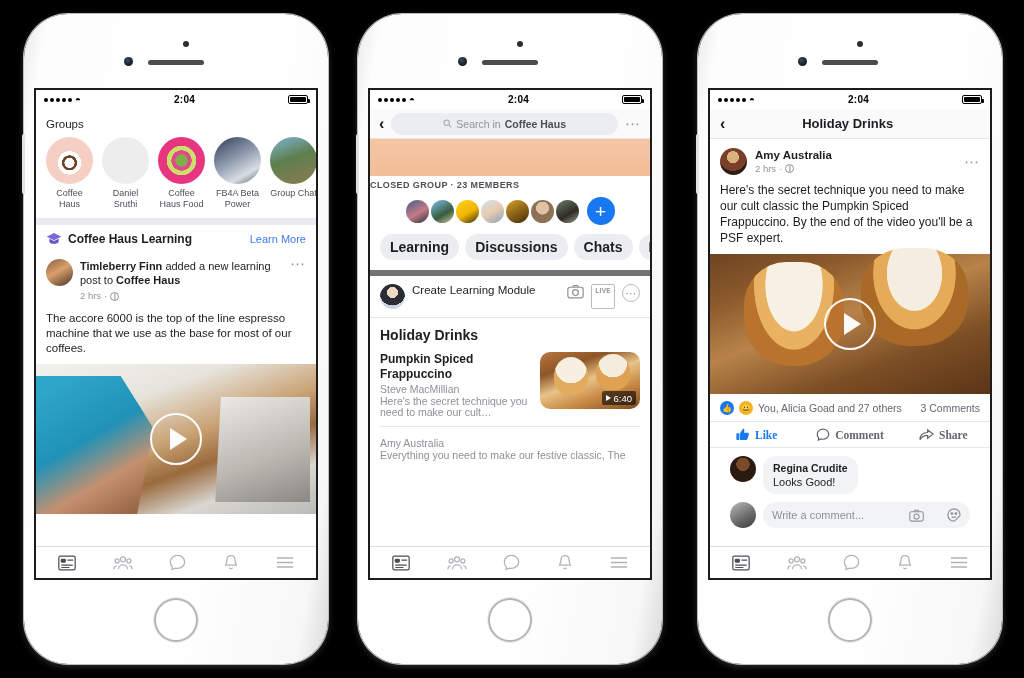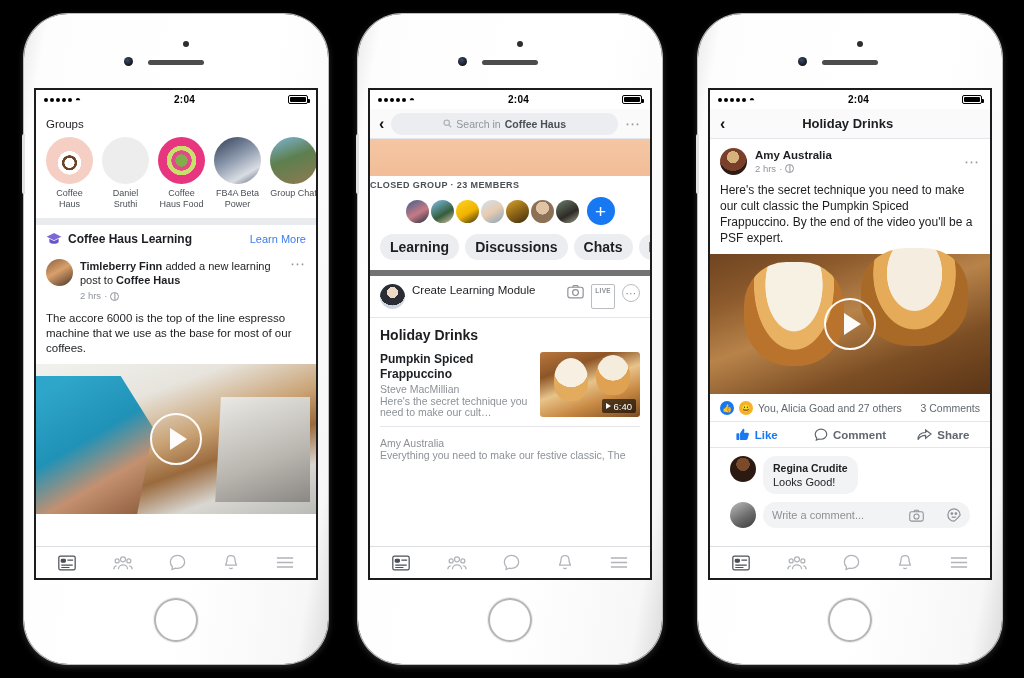--- a/index.html
+++ b/index.html
@@ -195,21 +195,21 @@
   .circ-dots { width:18px; height:18px; border-radius:50%; border:1.3px solid #b9bcc1;
                display:flex; align-items:center; justify-content:center;
                font-size:11px; color:#8d9196; line-height:0; letter-spacing:.5px; }
 
   .list-title { font-size:14px; font-weight:bold; color:#1c1e21; padding:9px 10px 7px; flex:none; }
   .lesson { display:flex; gap:9px; padding:2px 10px 8px; flex:none; }
   .lesson .ltxt { flex:1; min-width:0; }
   .lesson .lname { font-size:12px; font-weight:bold; color:#1c1e21; line-height:15px; }
   .lesson .lauthor { font-size:10.5px; color:#8d9196; line-height:14px; }
   .lesson .ldesc { font-size:10.5px; color:#8d9196; line-height:11px; }
-  .thumb { width:100px; height:65px; border-radius:3px; flex:none; position:relative;
+  .thumb { width:100px; height:57px; border-radius:10px; flex:none; position:relative;
            background:linear-gradient(160deg,#b9783f 0%,#8d5526 26%,#e8c38a 48%,#c98b45 70%,#7d4a1f 100%); }
   .thumb::before{content:""; position:absolute; left:14%; top:9%; width:34%; height:66%;
       border-radius:50% 50% 42% 42%;
       background:radial-gradient(circle at 50% 28%,#f6efe2 0 48%,#e2ab5e 49% 100%);}
   .thumb::after{content:""; position:absolute; left:56%; top:4%; width:34%; height:62%;
       border-radius:50% 50% 42% 42%;
       background:radial-gradient(circle at 50% 26%,#f4ecdd 0 44%,#dfa css 45% 100%);
       background:radial-gradient(circle at 50% 26%,#f4ecdd 0 44%,#dfa152 45% 100%);}
   .dur { position:absolute; right:4px; bottom:4px; background:rgba(0,0,0,.58);
          color:#fff; font-size:9.5px; border-radius:2px; padding:1.5px 4px;
@@ -237,21 +237,21 @@
 
   .reactrow { display:flex; align-items:center; padding:7px 10px 6px; gap:5px; flex:none; }
   .react-ico { width:14px; height:14px; border-radius:50%; display:flex;
                align-items:center; justify-content:center; font-size:8px; color:#fff; flex:none;}
   .r-like { background:#1778f2; }
   .r-haha { background:#f7b125; }
   .react-txt { font-size:10.5px; color:#616770; flex:1; }
   .comments-ct { font-size:10.5px; color:#616770; }
 
   .actionbar { display:flex; border-top:1px solid #e4e6eb; border-bottom:1px solid #e4e6eb;
-               flex:none; padding:6px 0; }
+               flex:none; padding:6px 0;font-family:Liberation Serif, serif; }
   .action { flex:1; display:flex; align-items:center; justify-content:center; gap:5px;
             font-size:11.5px; font-weight:bold; color:#616770; }
   .action.liked { color:#1778f2; }
 
   .comment-row { display:flex; align-items:flex-start; gap:7px; padding:8px 20px 4px; flex:none; }
   .comment-row .avatar { width:26px; height:26px; }
   .bubble { background:#f2f3f5; border-radius:13px; padding:5px 10px; }
   .bubble .cname { font-size:10.5px; font-weight:bold; color:#1c1e21; line-height:14px; }
   .bubble .ctext { font-size:11px; color:#1c1e21; line-height:14px; }
   .writebox { flex:1; background:#f2f3f5; border-radius:14px; height:26px;

